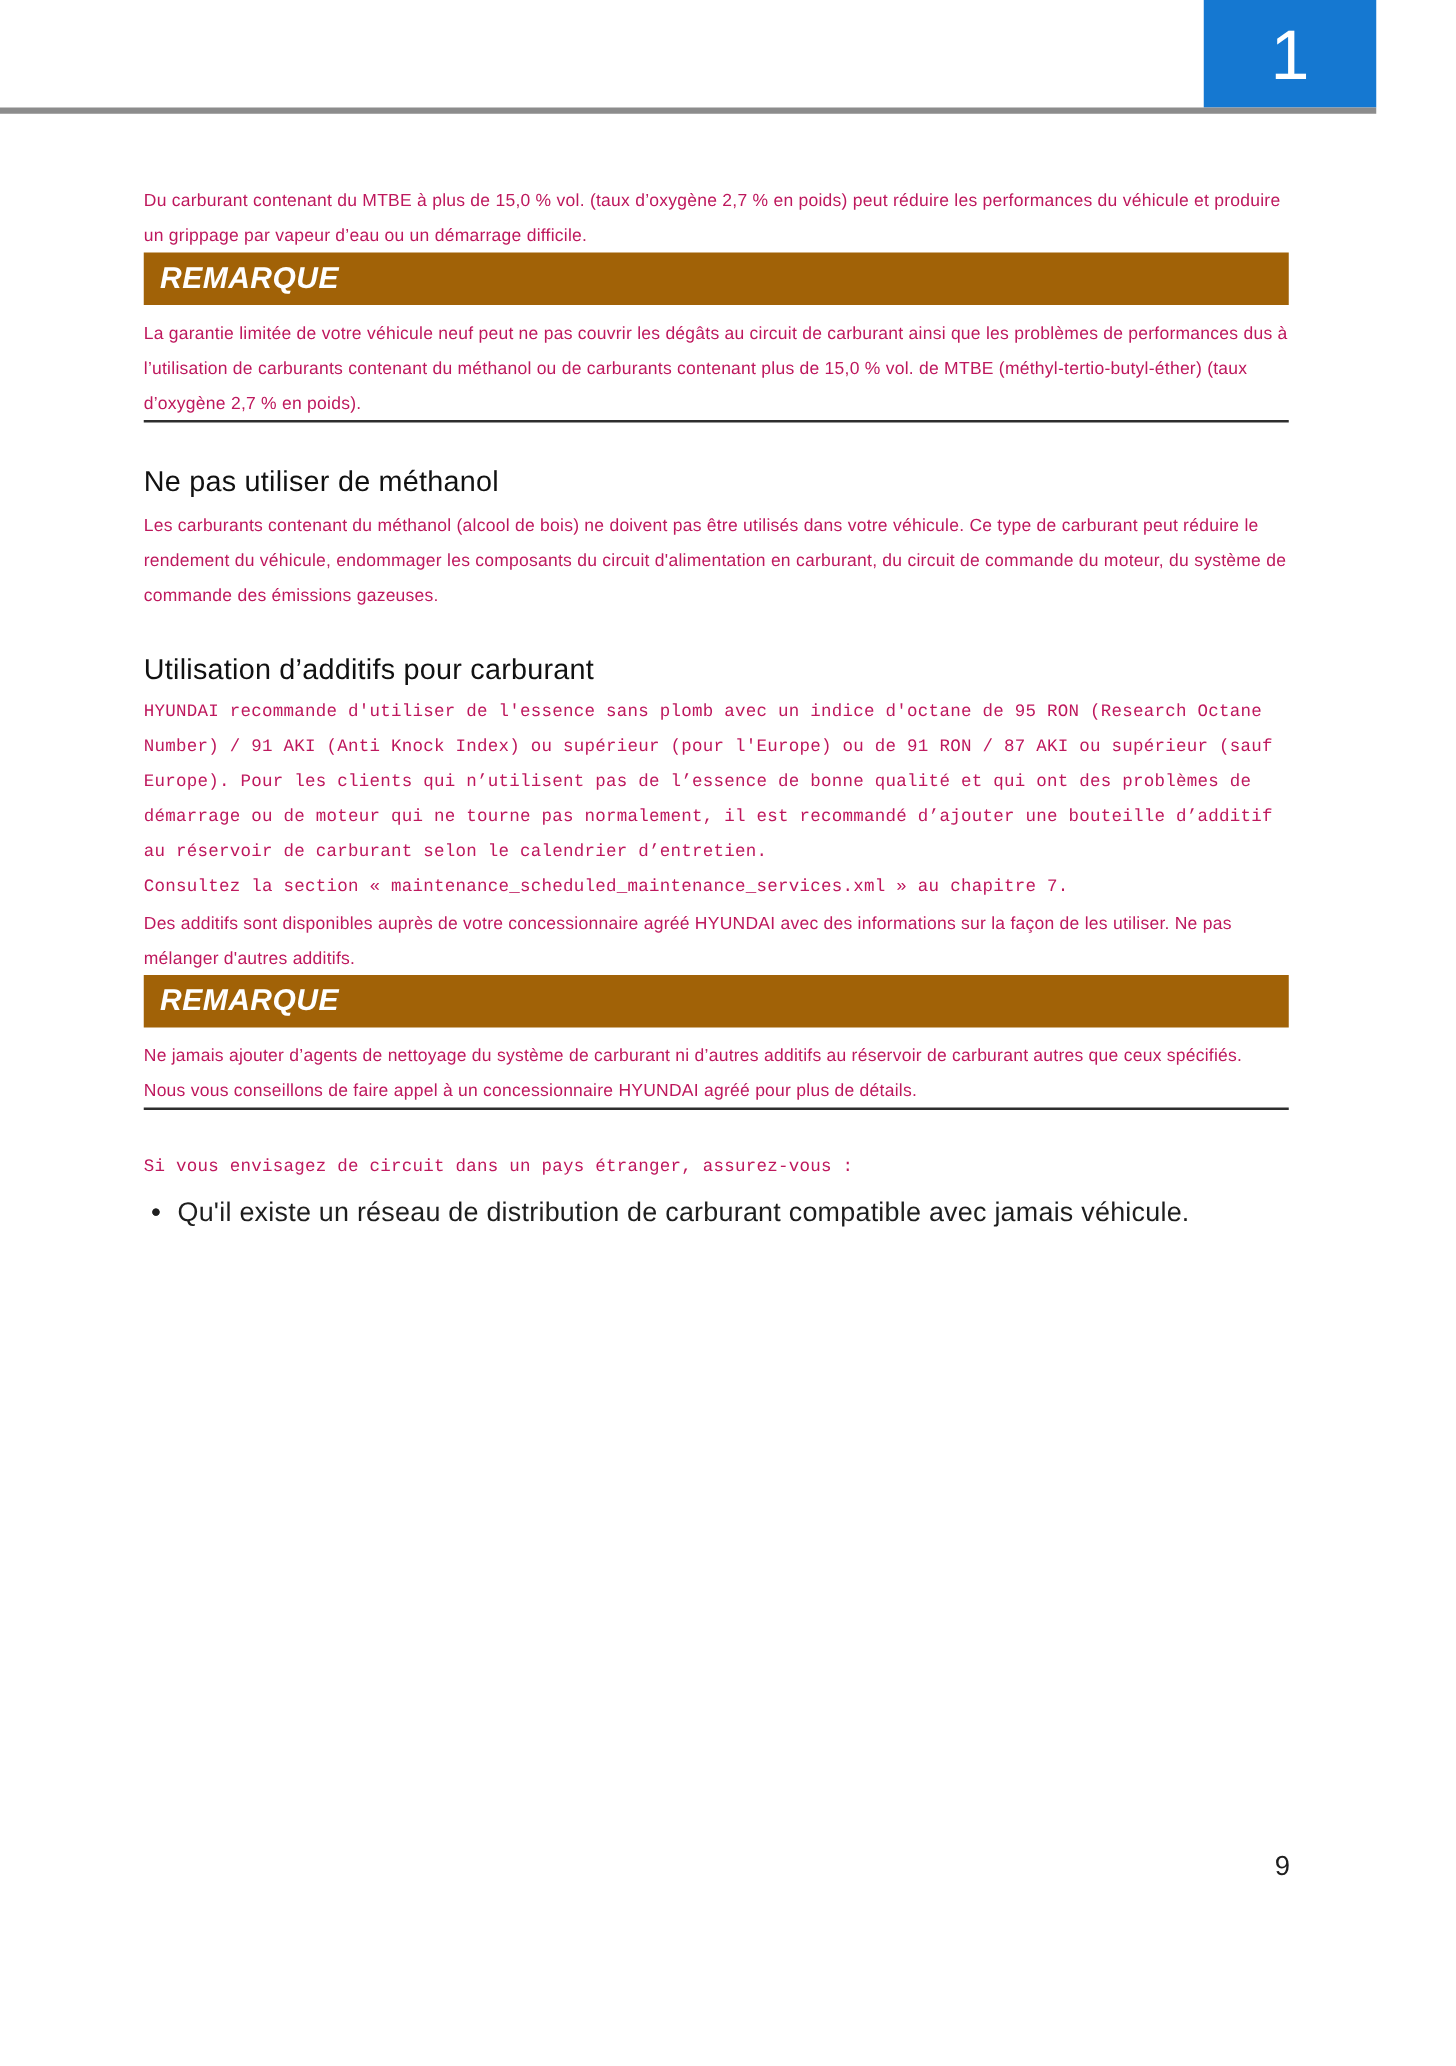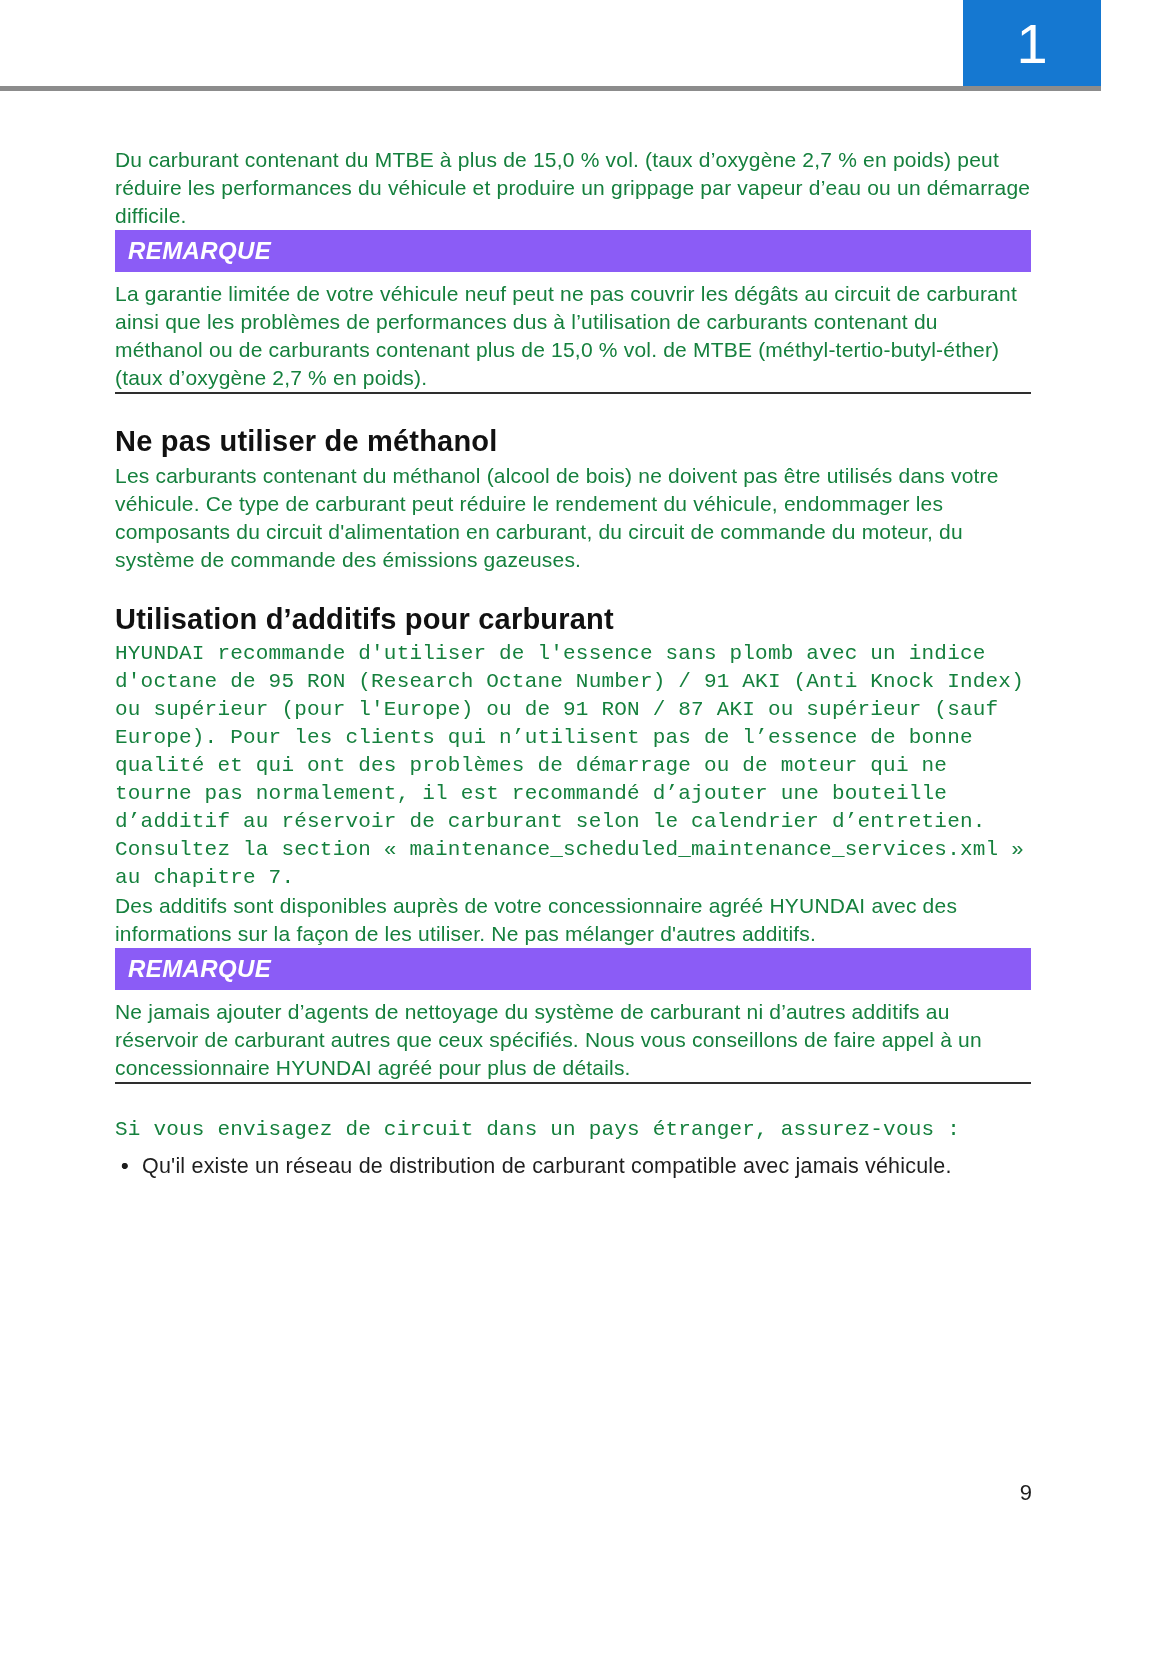--- a/index.html
+++ b/index.html
@@ -37,52 +37,52 @@
   }
   
   .content {
     position: absolute;
     top: 146px;
     left: 115px;
     width: 916px;
   }
   p.body {
     margin: 0;
-    font-size: 21px;
+    font-size: 14px;
     line-height: 28px;
     letter-spacing: 0.2px;
-    color: #15803d;
+    color: #be185d;
   }
   .mb16 { margin-bottom: 16px; }
   .mb14 { margin-bottom: 14px; }
   .mb12 { margin-bottom: 12px; }
   .mb8  { margin-bottom: 8px; font-family: Liberation Mono, monospace; }
   .banner {
     height: 42px;
-    background: #8b5cf6;
+    background: #a16207;
     color: #ffffff;
     display: flex;
     align-items: center;
     padding-left: 13px;
     font-size: 24px;
     font-weight: bold;
     font-style: italic;
     letter-spacing: 0.4px;
     margin-bottom: 8px;
   }
   .thin-rule {
     border: none;
     border-top: 2px solid #2e2e2e;
     margin: 0 0 32px 0;
   }
   h2.section-title {
     margin: 0 0 6px 0;
-    font-size: 29px;
+    font-size: 23px;
     line-height: 30px;
-    font-weight: bold;
+    font-weight: normal;
     letter-spacing: 0.2px;
     color: #111111;
   }
   ul.bullet-list {
     list-style: none;
     margin: 0;
     padding: 0;
   }
   ul.bullet-list li {
     position: relative;

